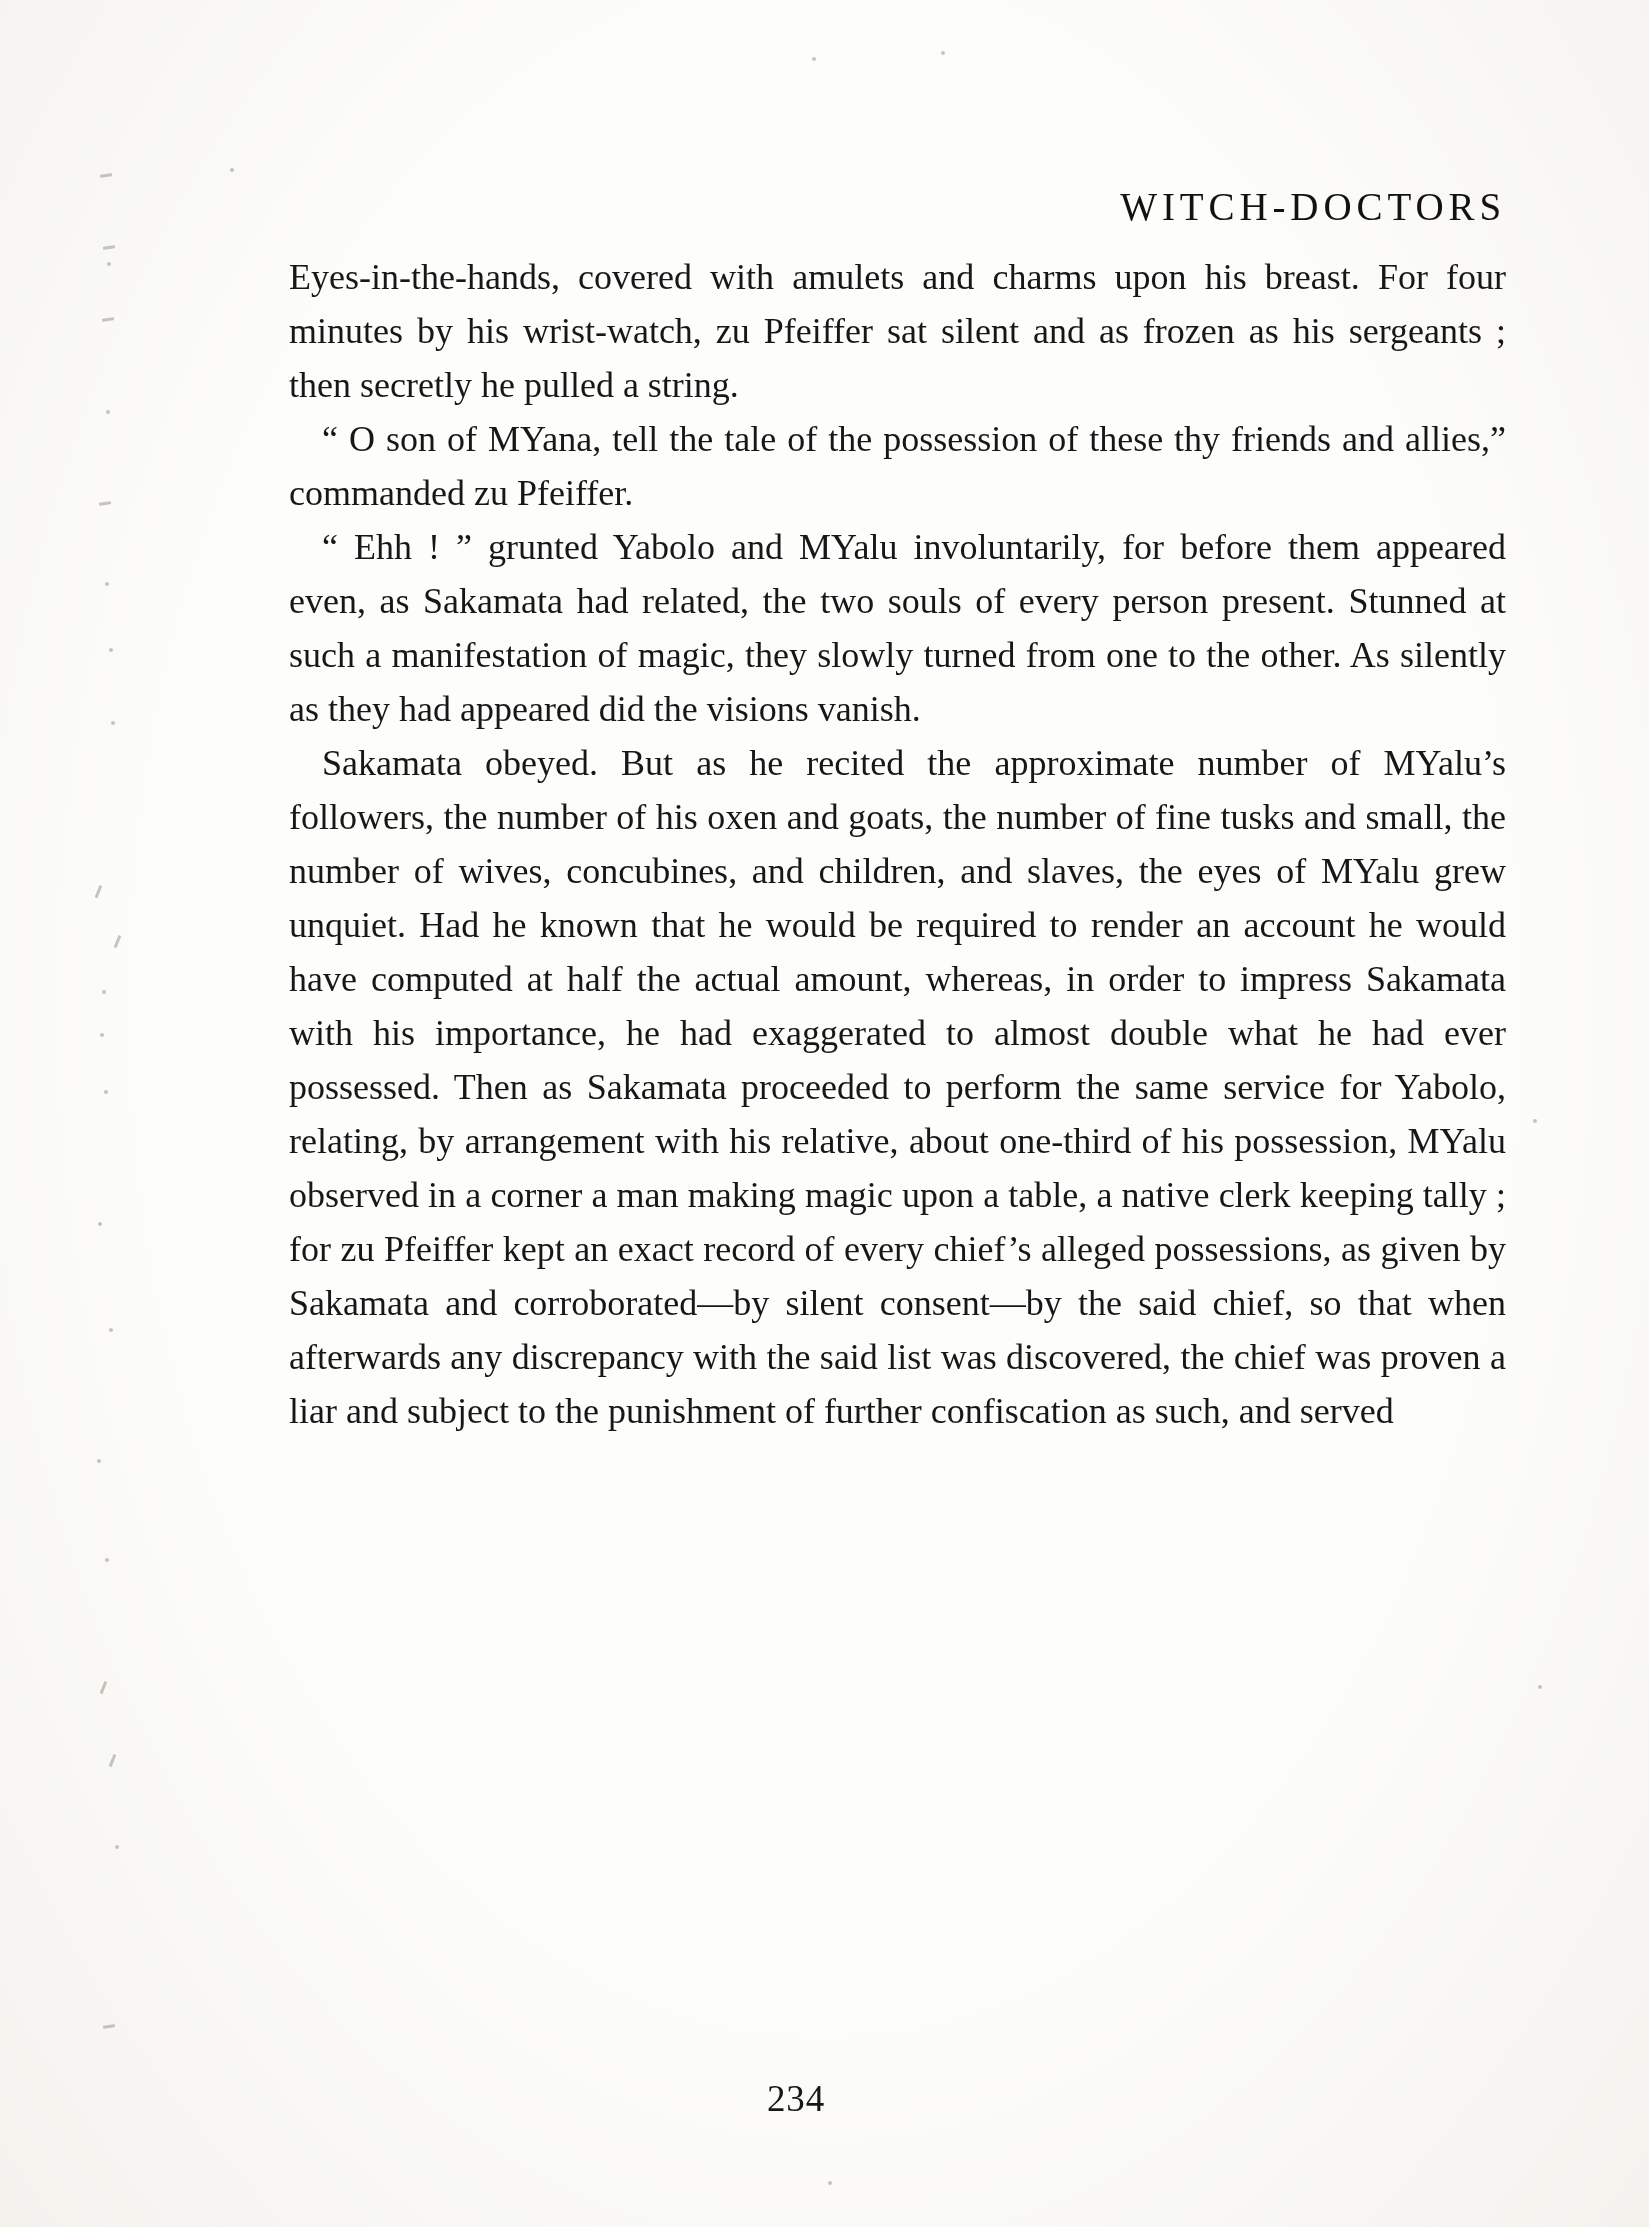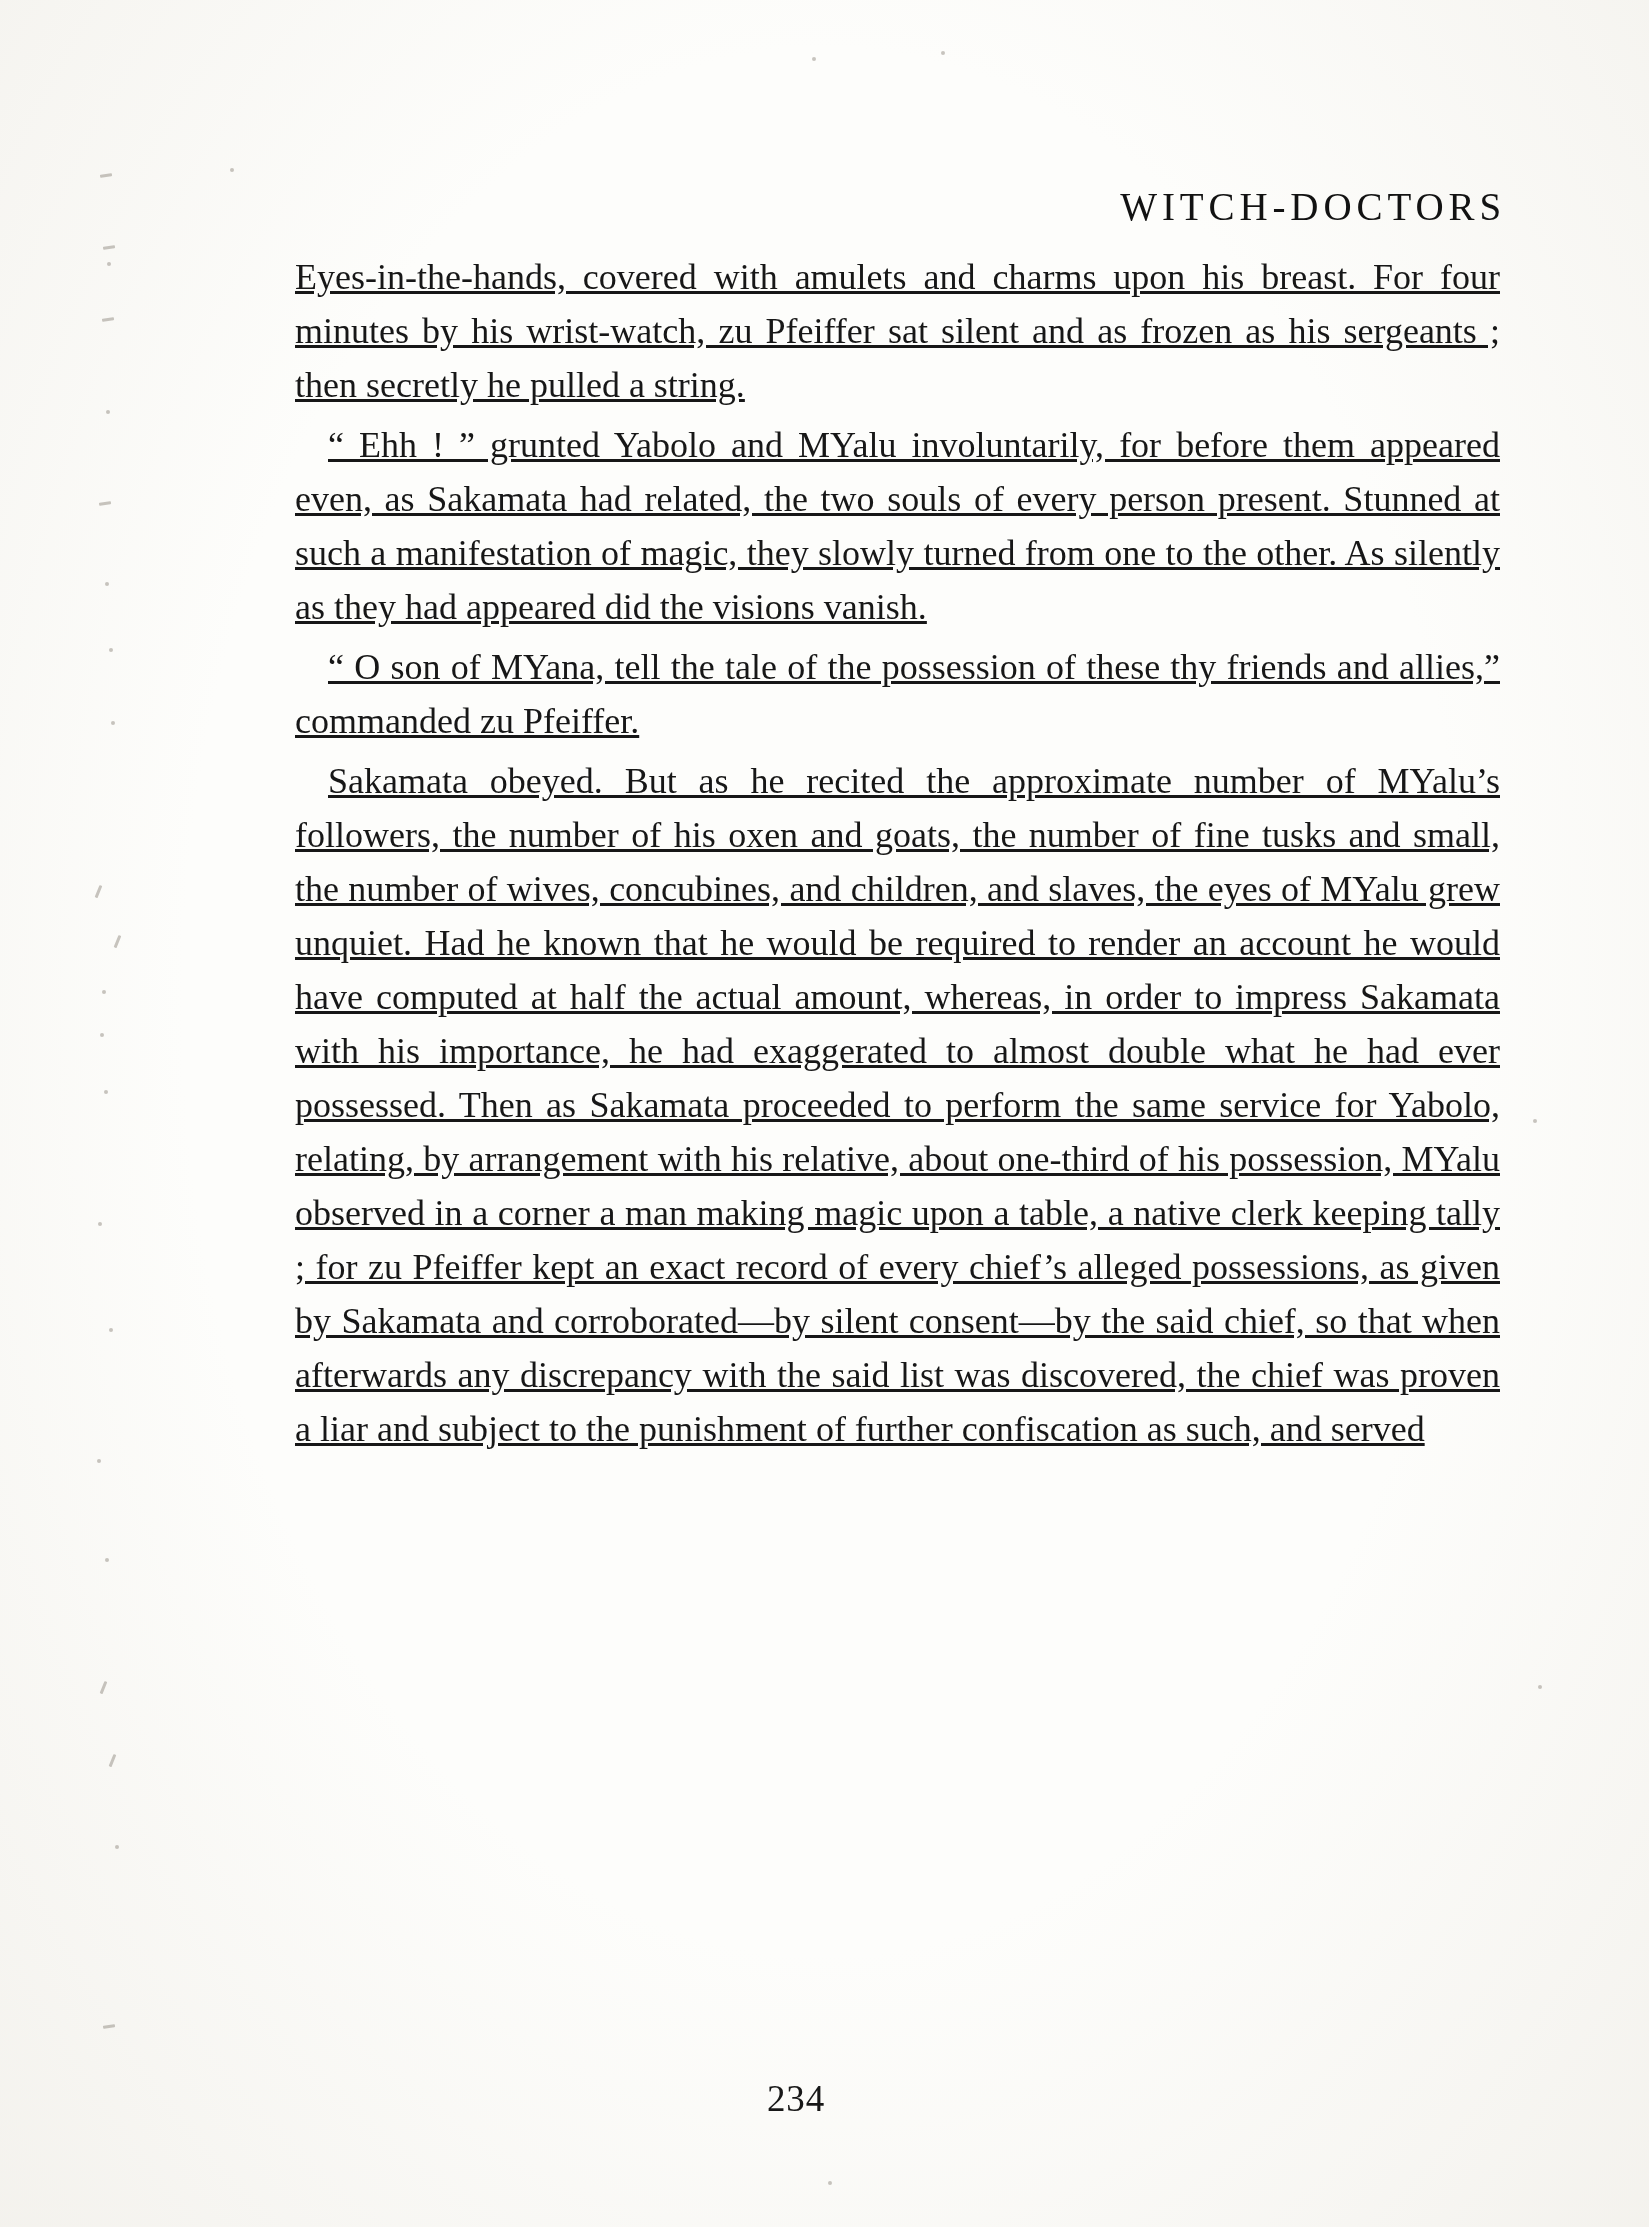--- a/index.html
+++ b/index.html
@@ -54,23 +54,22 @@
   .body-text {
     font-size: 36px;
     line-height: 54px;
     text-align: justify;
     text-justify: inter-word;
     color: #171717;
     hyphens: none;
   }
 
   .body-text p {
-    margin: 6px;
+    margin: 0;
     text-indent: 0;
-    text-decoration: underline;
   }
   .body-text p.indent {
     text-indent: 33px;
   }
 
   .folio {
     position: absolute;
     top: 2077px;
     left: 0;
     width: 1592px;
@@ -138,22 +137,22 @@
   <div class="speck dot" style="left:941px; top:51px;"></div>
   <div class="speck dot" style="left:828px; top:2181px;"></div>
   <div class="speck dot" style="left:230px; top:168px;"></div>
 
   <div class="text-block">
 
     <h1 class="running-head">WITCH-DOCTORS</h1>
 
     <div class="body-text">
       <p>Eyes-in-the-hands, covered with amulets and charms upon his breast.  For four minutes by his wrist-watch, zu Pfeiffer sat silent and as frozen as his sergeants ; then secretly he pulled a string.</p>
+      <p class="indent">“ O son of MYana, tell the tale of the possession of these thy friends and allies,” commanded zu Pfeiffer.</p>
       <p class="indent">“ Ehh ! ” grunted Yabolo and MYalu involuntarily, for before them appeared even, as Sakamata had related, the two souls of every person present.  Stunned at such a manifestation of magic, they slowly turned from one to the other.  As silently as they had appeared did the visions vanish.</p>
-      <p class="indent">“ O son of MYana, tell the tale of the possession of these thy friends and allies,” commanded zu Pfeiffer.</p>
       <p class="indent">Sakamata obeyed.  But as he recited the approximate number of MYalu’s followers, the number of his oxen and goats, the number of fine tusks and small, the number of wives, concubines, and children, and slaves, the eyes of MYalu grew unquiet.  Had he known that he would be required to render an account he would have computed at half the actual amount, whereas, in order to impress Sakamata with his importance, he had exaggerated to almost double what he had ever possessed.  Then as Sakamata proceeded to perform the same service for Yabolo, relating, by arrangement with his relative, about one-third of his possession, MYalu observed in a corner a man making magic upon a table, a native clerk keeping tally ; for zu Pfeiffer kept an exact record of every chief’s alleged possessions, as given by Sakamata and corroborated—by silent consent—by the said chief, so that when afterwards any discrepancy with the said list was discovered, the chief was proven a liar and subject to the punishment of further confiscation as such, and served</p>
     </div>
   </div>
 
   <div class="folio">234</div>
 
 </div>
 
 
 </body></html>

